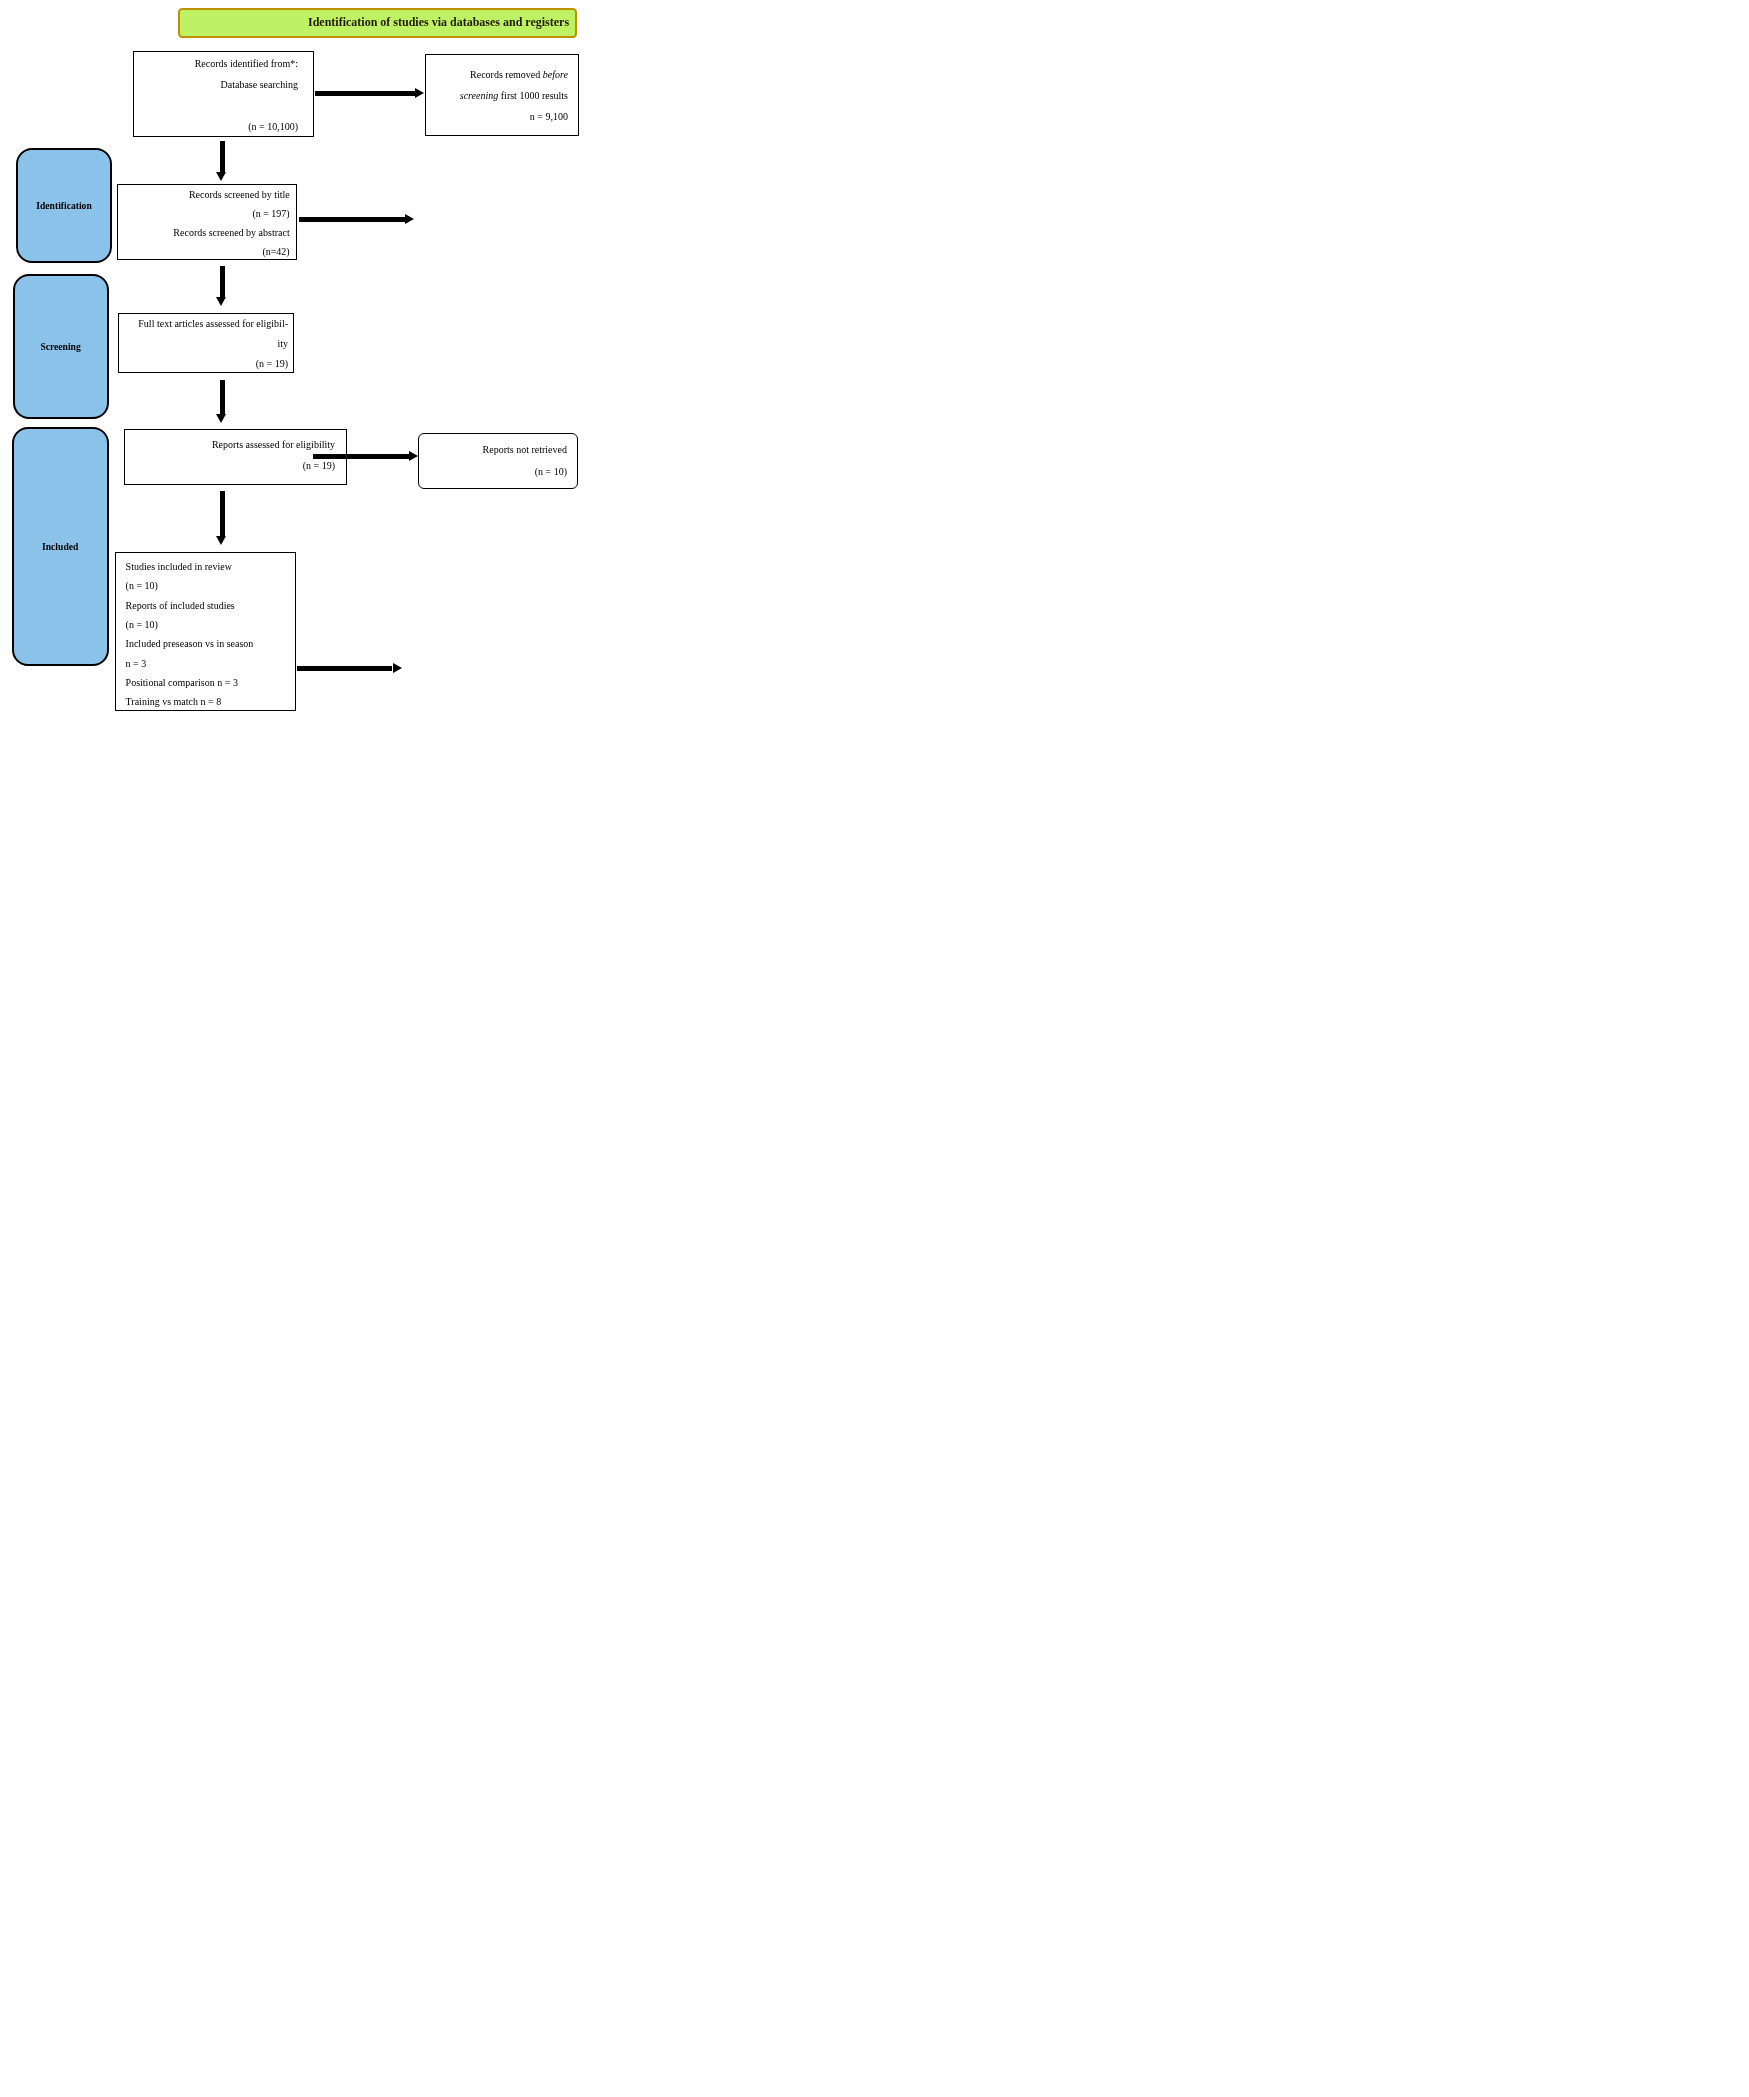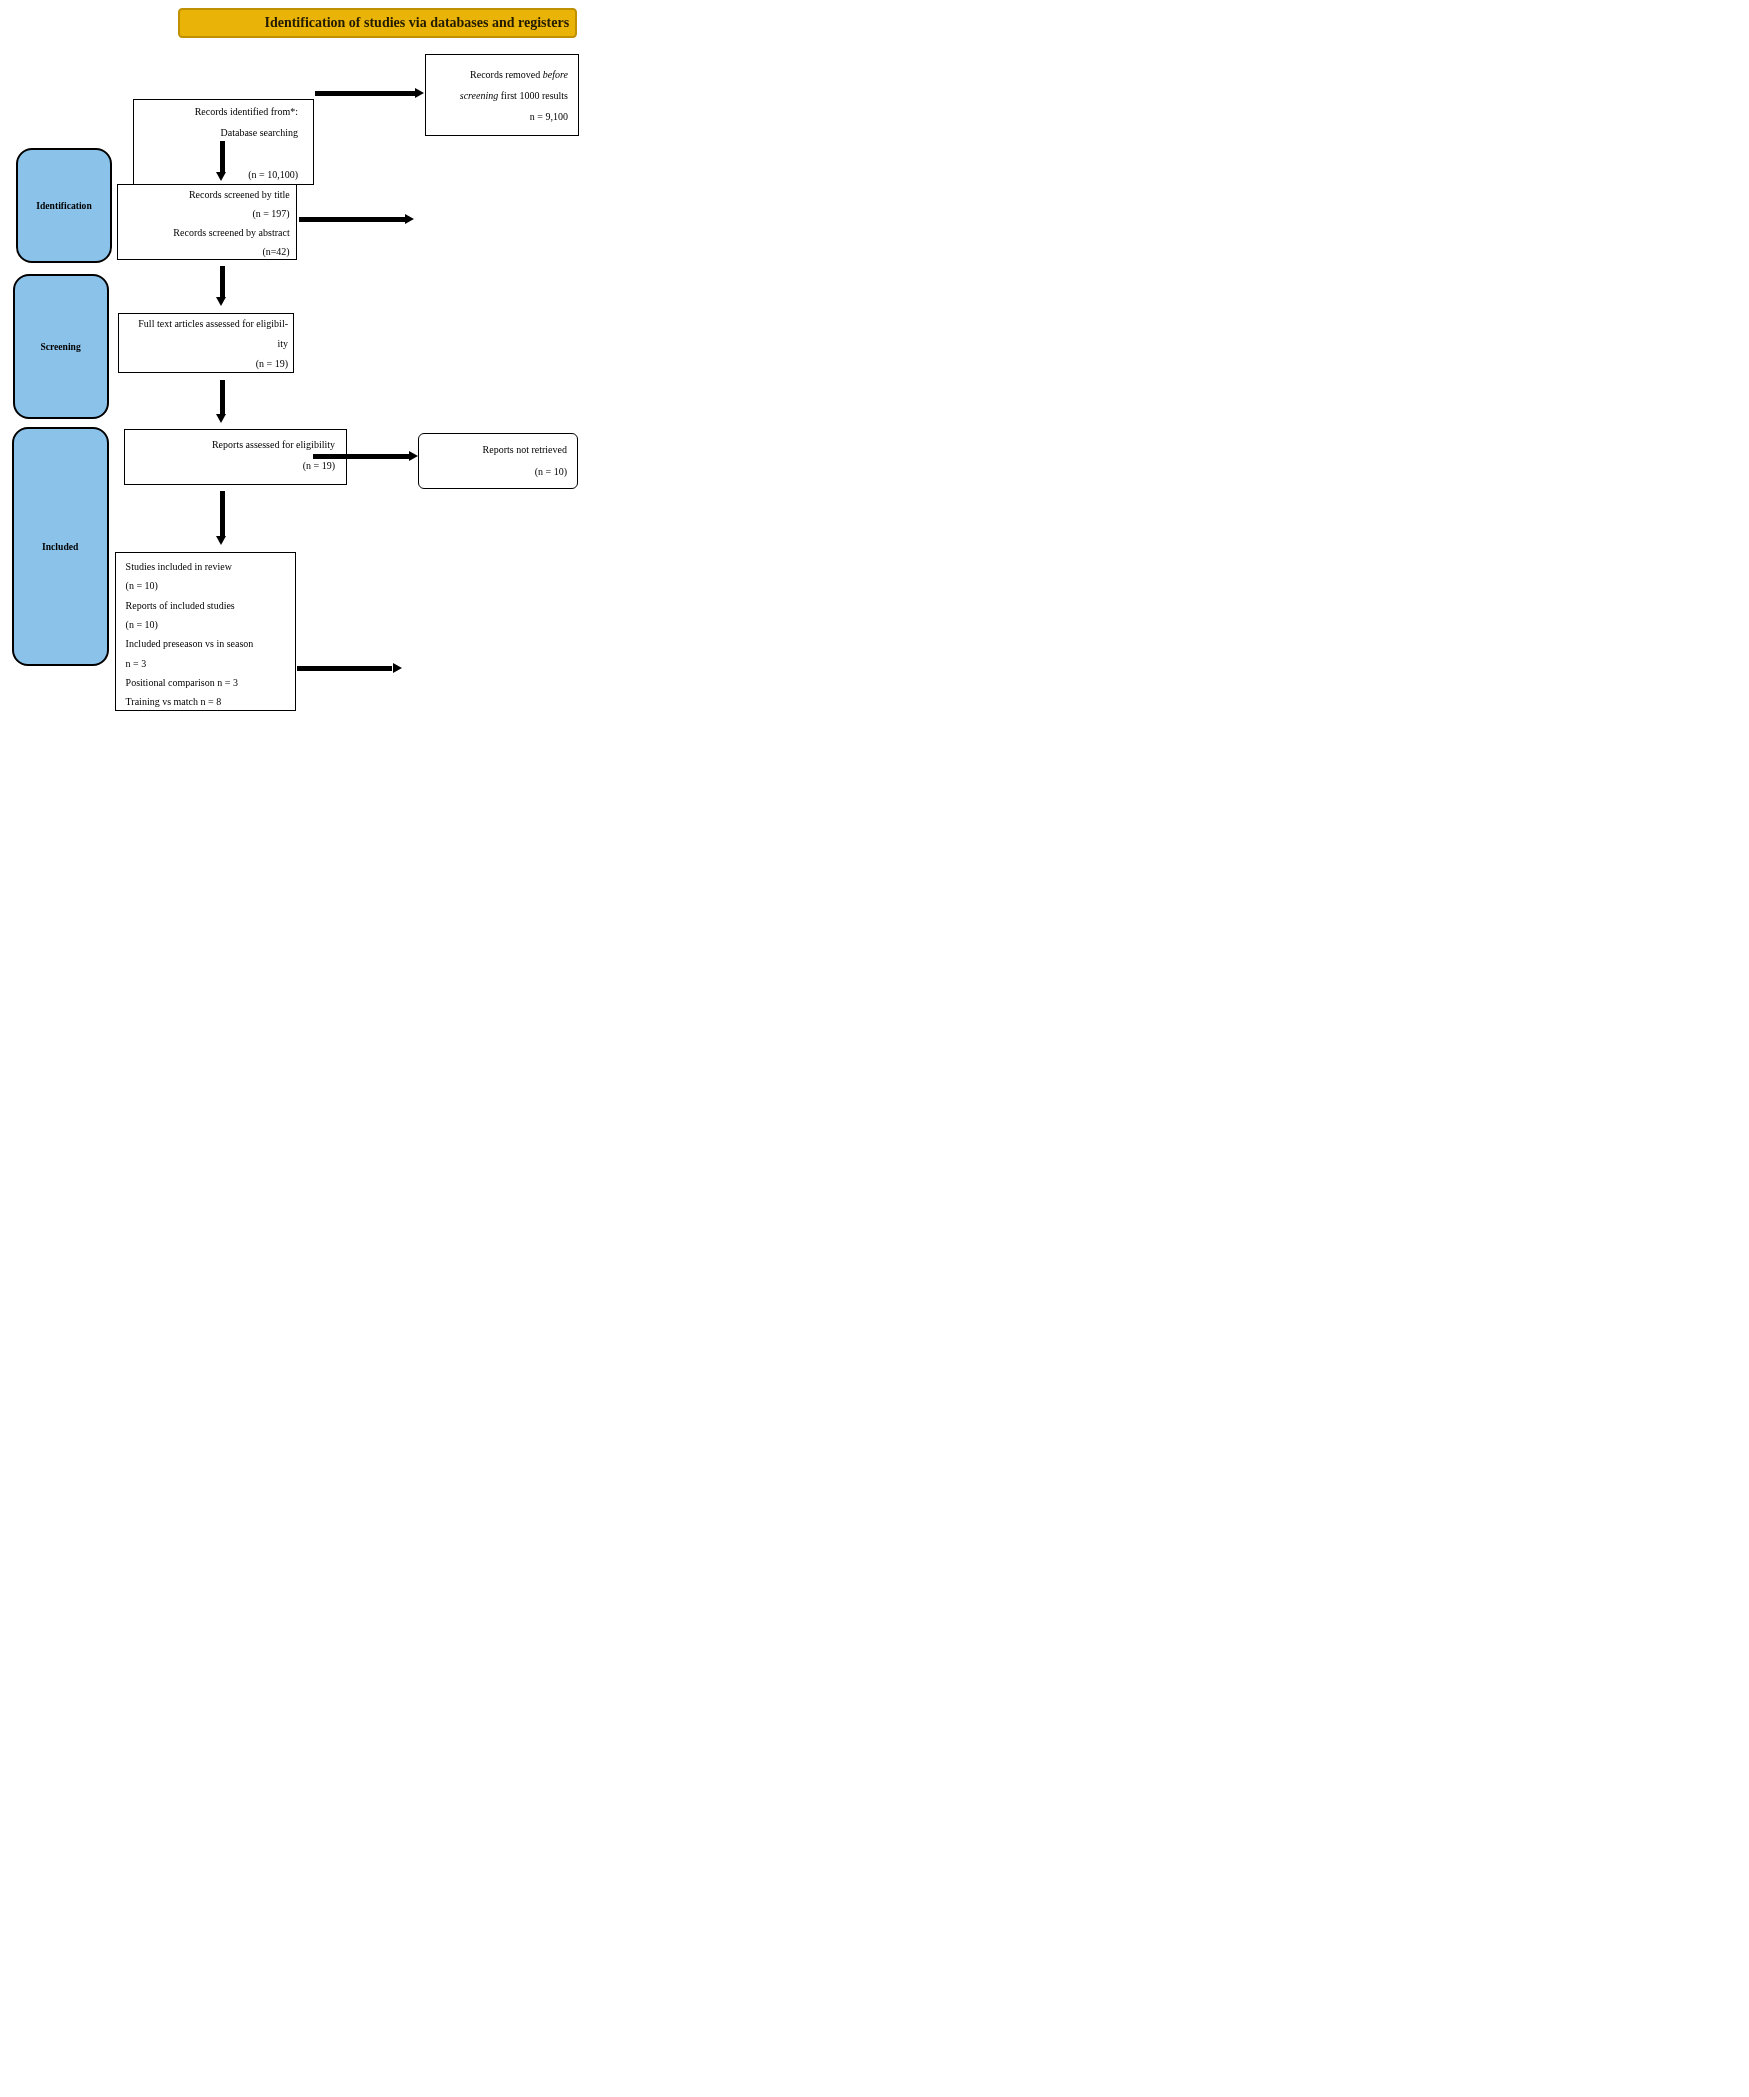--- a/index.html
+++ b/index.html
@@ -4,36 +4,36 @@
 <style>
   html,body{margin:0;padding:0;background:#ffffff;}
   #canvas{
     position:relative;width:583px;height:716px;background:#ffffff;
     font-family:"Liberation Serif","DejaVu Serif",serif;color:#000;
     overflow:hidden;
   }
   .abs{position:absolute;box-sizing:border-box;}
   
   .banner{
-    background:#eab308;border:2.1px solid #BF9000;border-radius:4.2px;
+    background:#bef264;border:2.1px solid #BF9000;border-radius:4.2px;
     display:flex;align-items:center;justify-content:flex-end;
-    font-weight:bold;font-size:14px;color:#221b00;padding-right:5.9px;
+    font-weight:bold;font-size:12px;color:#221b00;padding-right:5.9px;
   }
   
   .stage{
     background:#8BC2E9;border:2.1px solid #000;border-radius:16px;
     display:flex;align-items:center;justify-content:center;
     font-weight:bold;font-size:9.6px;
   }
   
   .bx{background:#fff;border:1.7px solid #000;}
   .bx .ln{white-space:nowrap;}
   .alR{text-align:right;}
   .alL{text-align:left;}
-  .b1 .ln{height:21px;line-height:21px;}   .b1{padding:0.8px 15px 0 3.4px;margin-top:48px;}
+  .b1 .ln{height:21px;line-height:21px;}   .b1{padding:0.8px 15px 0 3.4px;}
   .bTR .ln{height:21px;line-height:21px;}  .bTR{padding:9.2px 10px 0 3.4px;}
   .b2 .ln{height:19px;line-height:19px;}   .b2{padding:0 6.3px 0 3.4px;}
   .bRE{font-family:"Liberation Sans","DejaVu Sans",sans-serif;font-size:9.6px;
        display:flex;flex-direction:column;justify-content:center;padding:0 8.8px 0 3.4px;}
   .bRE .ln{height:22px;line-height:22px;}
   .b3 .ln{height:20px;line-height:20px;}   .b3{padding:0.4px 5px 0 4.6px;}
   .b4 .ln{height:21px;line-height:21px;}   .b4{padding:4.2px 11px 0 3.4px;}
   .bRNR{display:flex;flex-direction:column;justify-content:center;padding:0 10px 0 3.4px;border-radius:6px;}
   .bRNR .ln{height:22px;line-height:22px;}
   .b5 .ln{height:19.3px;line-height:19.3px;}   .b5{padding:4.2px 4.2px 0 9.6px;}

